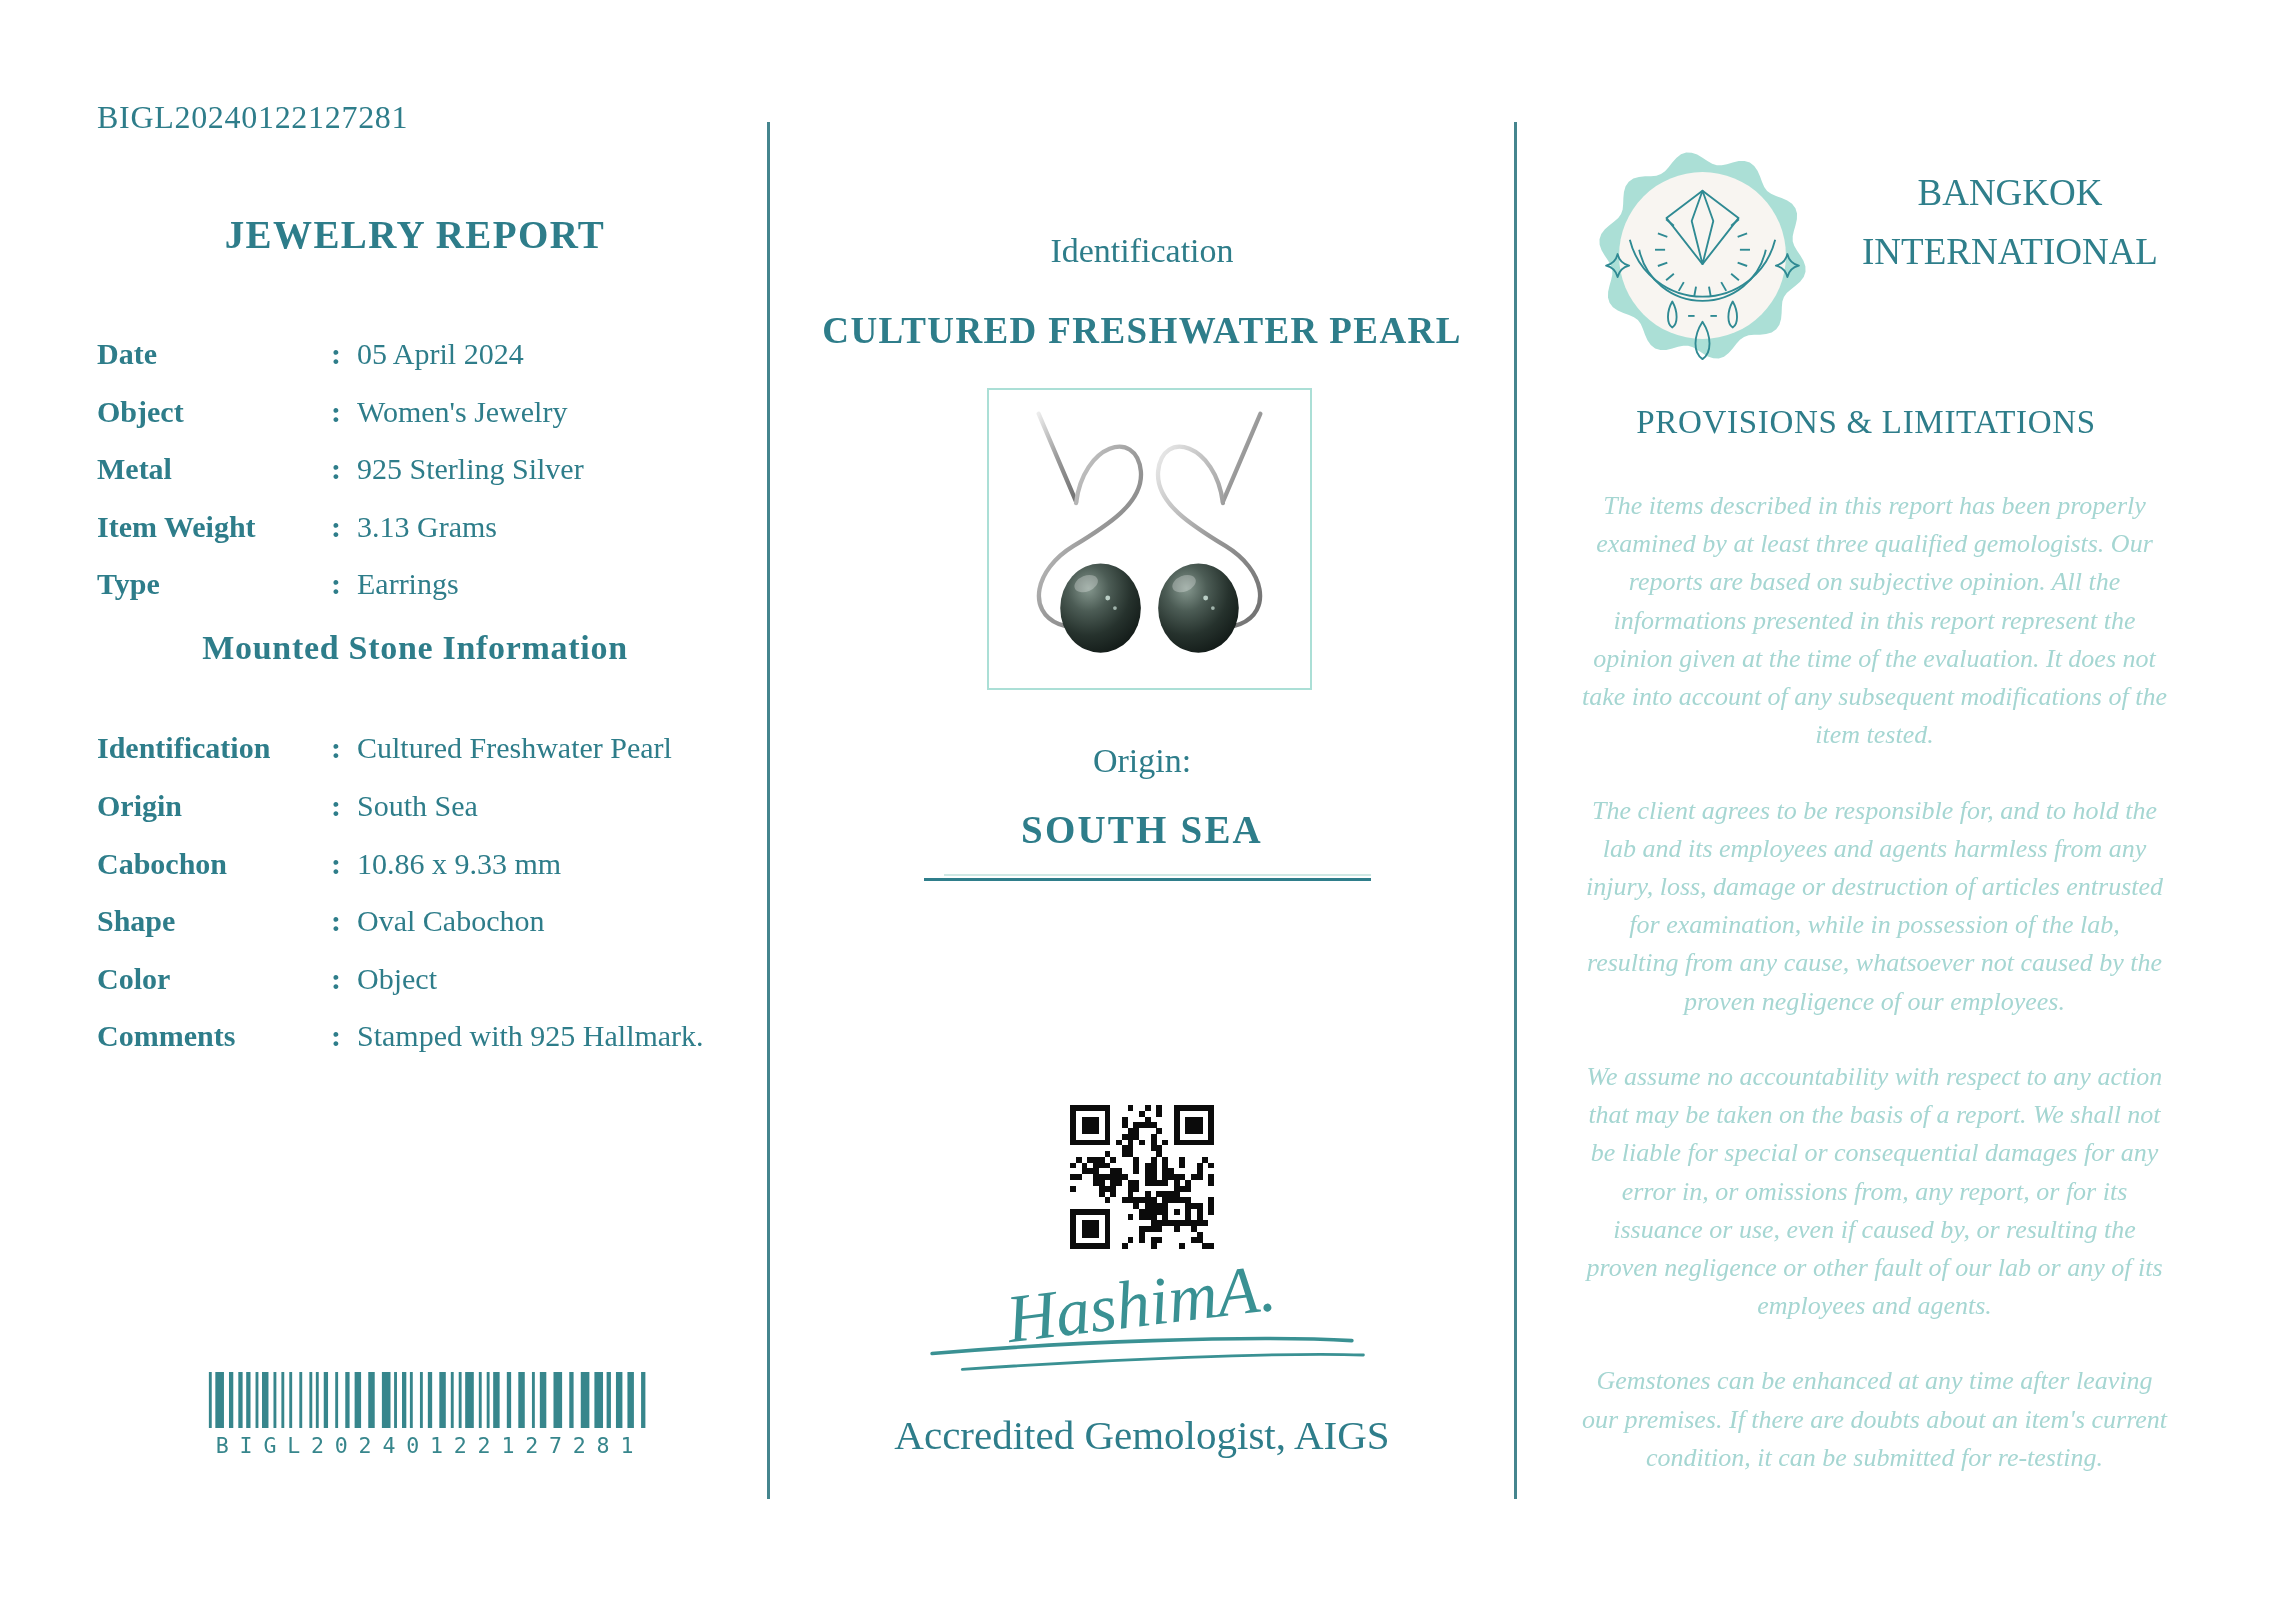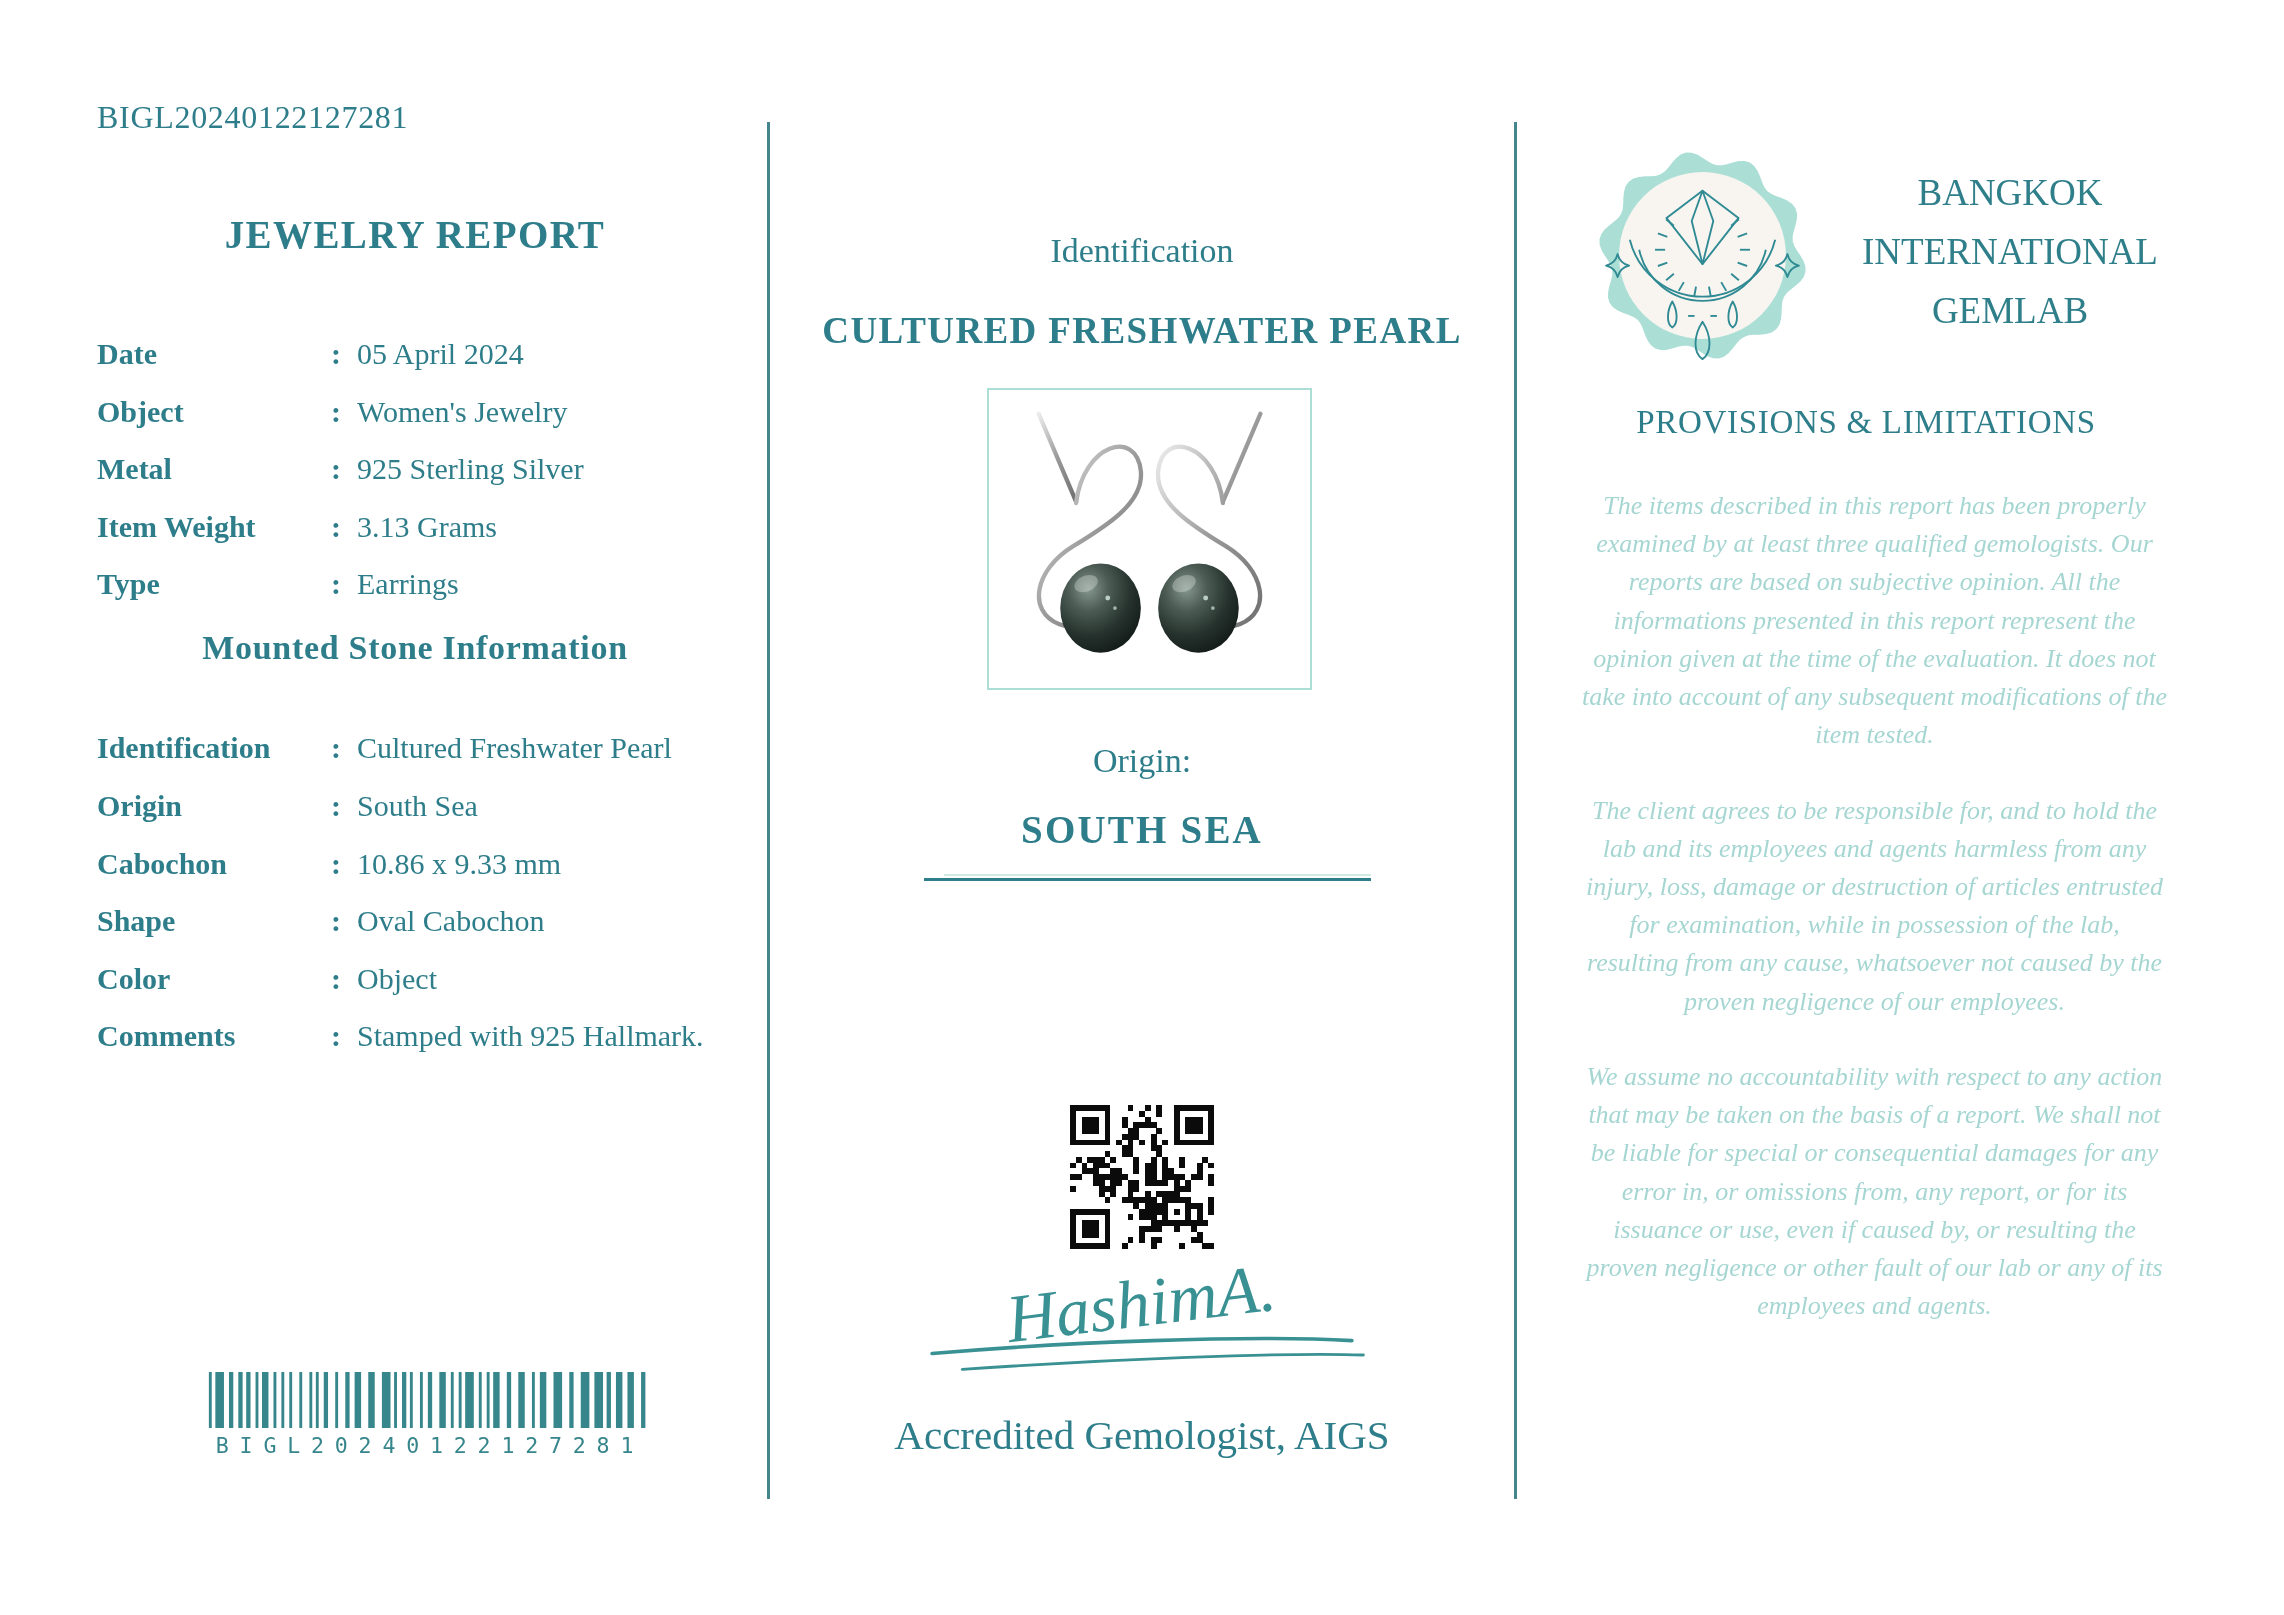--- a/index.html
+++ b/index.html
@@ -535,24 +535,24 @@
       <line x1="11" y1="84" x2="20" y2="84"></line>
 
       <path d="M-118,-2 Q-115,11 -102,14 Q-115,17 -118,30 Q-121,17 -134,14 Q-121,11 -118,-2 Z"></path>
       <path d="M118,-2 Q121,11 134,14 Q121,17 118,30 Q115,17 102,14 Q115,11 118,-2 Z"></path>
     </g>
   </svg>
 
   <div class="lab-name">
     <div>BANGKOK</div>
     <div>INTERNATIONAL</div>
-    <div>GEMLAB</div>
   </div>
 
   <div class="provisions">
     <h3 class="prov-head">PROVISIONS &amp; LIMITATIONS</h3>
     <p>The items described in this report has been properly examined by at least three qualified gemologists. Our reports are based on subjective opinion. All the informations presented in this report represent the opinion given at the time of the evaluation. It does not take into account of any subsequent modifications of the item tested.</p>
     <p>The client agrees to be responsible for, and to hold the lab and its employees and agents harmless from any injury, loss, damage or destruction of articles entrusted for examination, while in possession of the lab, resulting from any cause, whatsoever not caused by the proven negligence of our employees.</p>
     <p>We assume no accountability with respect to any action that may be taken on the basis of a report. We shall not be liable for special or consequential damages for any error in, or omissions from, any report, or for its issuance or use, even if caused by, or resulting the proven negligence or other fault of our lab or any of its employees and agents.</p>
+    <p>Gemstones can be enhanced at any time after leaving our premises. If there are doubts about an item's current condition, it can be submitted for re-testing.</p>
   </div>
 
 </div>
 
 
 </body></html>

